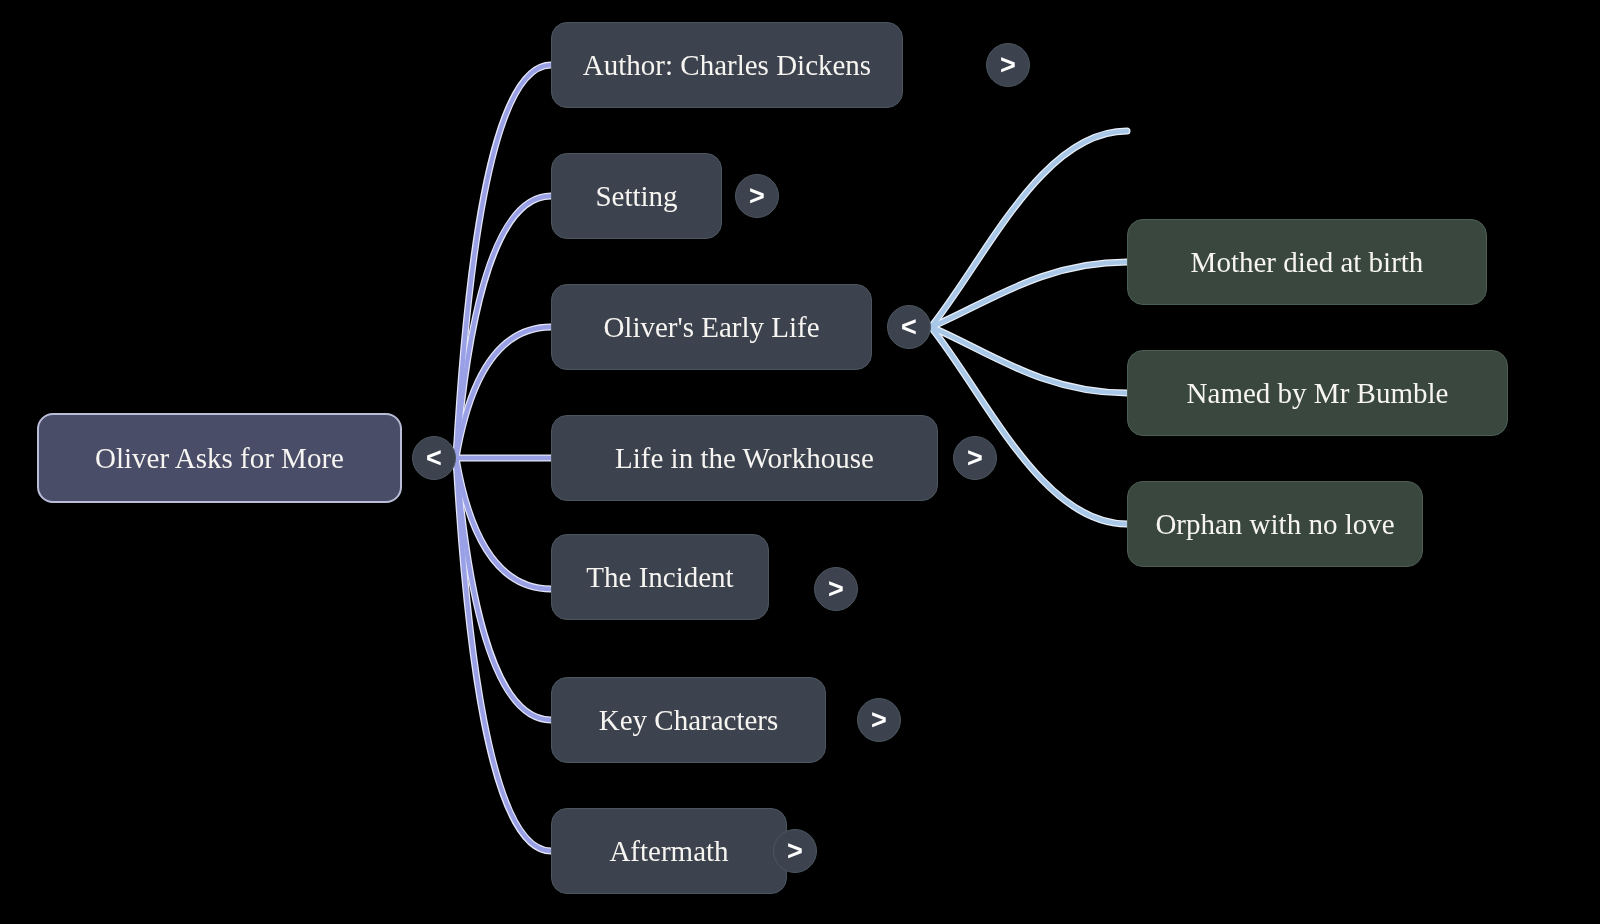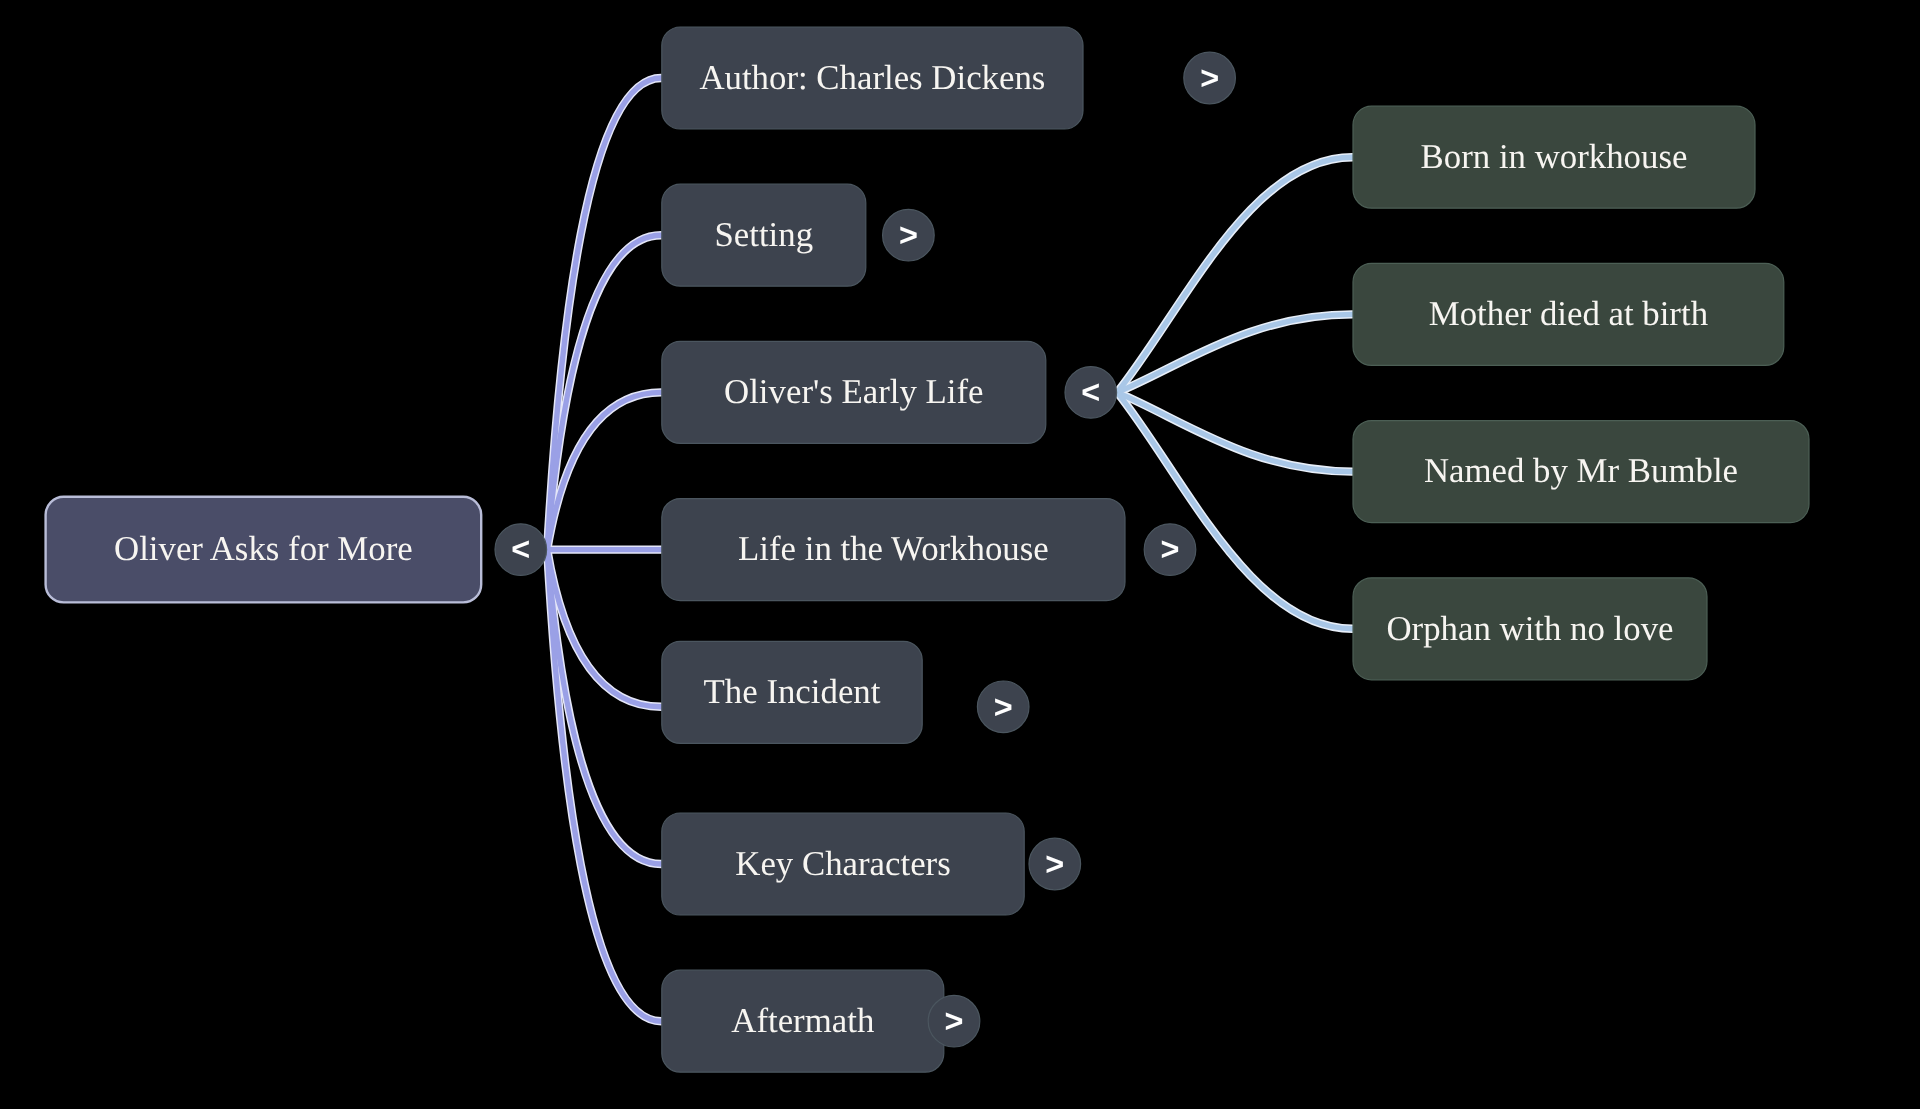--- a/index.html
+++ b/index.html
@@ -126,33 +126,30 @@
   <div class="node branch" style="left:551px; top:415px; width:387px;">
     <span>Life in the Workhouse</span>
   </div>
   <div class="toggle" style="left:953px; top:436px;">&gt;</div>
 
   <div class="node branch" style="left:551px; top:534px; width:218px;">
     <span>The Incident</span>
   </div>
   <div class="toggle" style="left:814px; top:567px;">&gt;</div>
 
-  <div class="node branch" style="left:551px; top:677px; width:303px;">
+  <div class="node branch" style="left:551px; top:677px; width:275px;">
     <span>Key Characters</span>
   </div>
   <div class="toggle" style="left:857px; top:698px;">&gt;</div>
 
   <div class="node branch" style="left:551px; top:808px; width:236px;">
     <span>Aftermath</span>
   </div>
   <div class="toggle" style="left:773px; top:829px;">&gt;</div>
 
-  <div class="node leaf" style="left:1127px; top:88px; width:336px;">
-    <span>Born in workhouse</span>
-  </div>
   <div class="node leaf" style="left:1127px; top:219px; width:360px;">
     <span>Mother died at birth</span>
   </div>
   <div class="node leaf" style="left:1127px; top:350px; width:381px;">
     <span>Named by Mr Bumble</span>
   </div>
   <div class="node leaf" style="left:1127px; top:481px; width:296px;">
     <span>Orphan with no love</span>
   </div>
 

